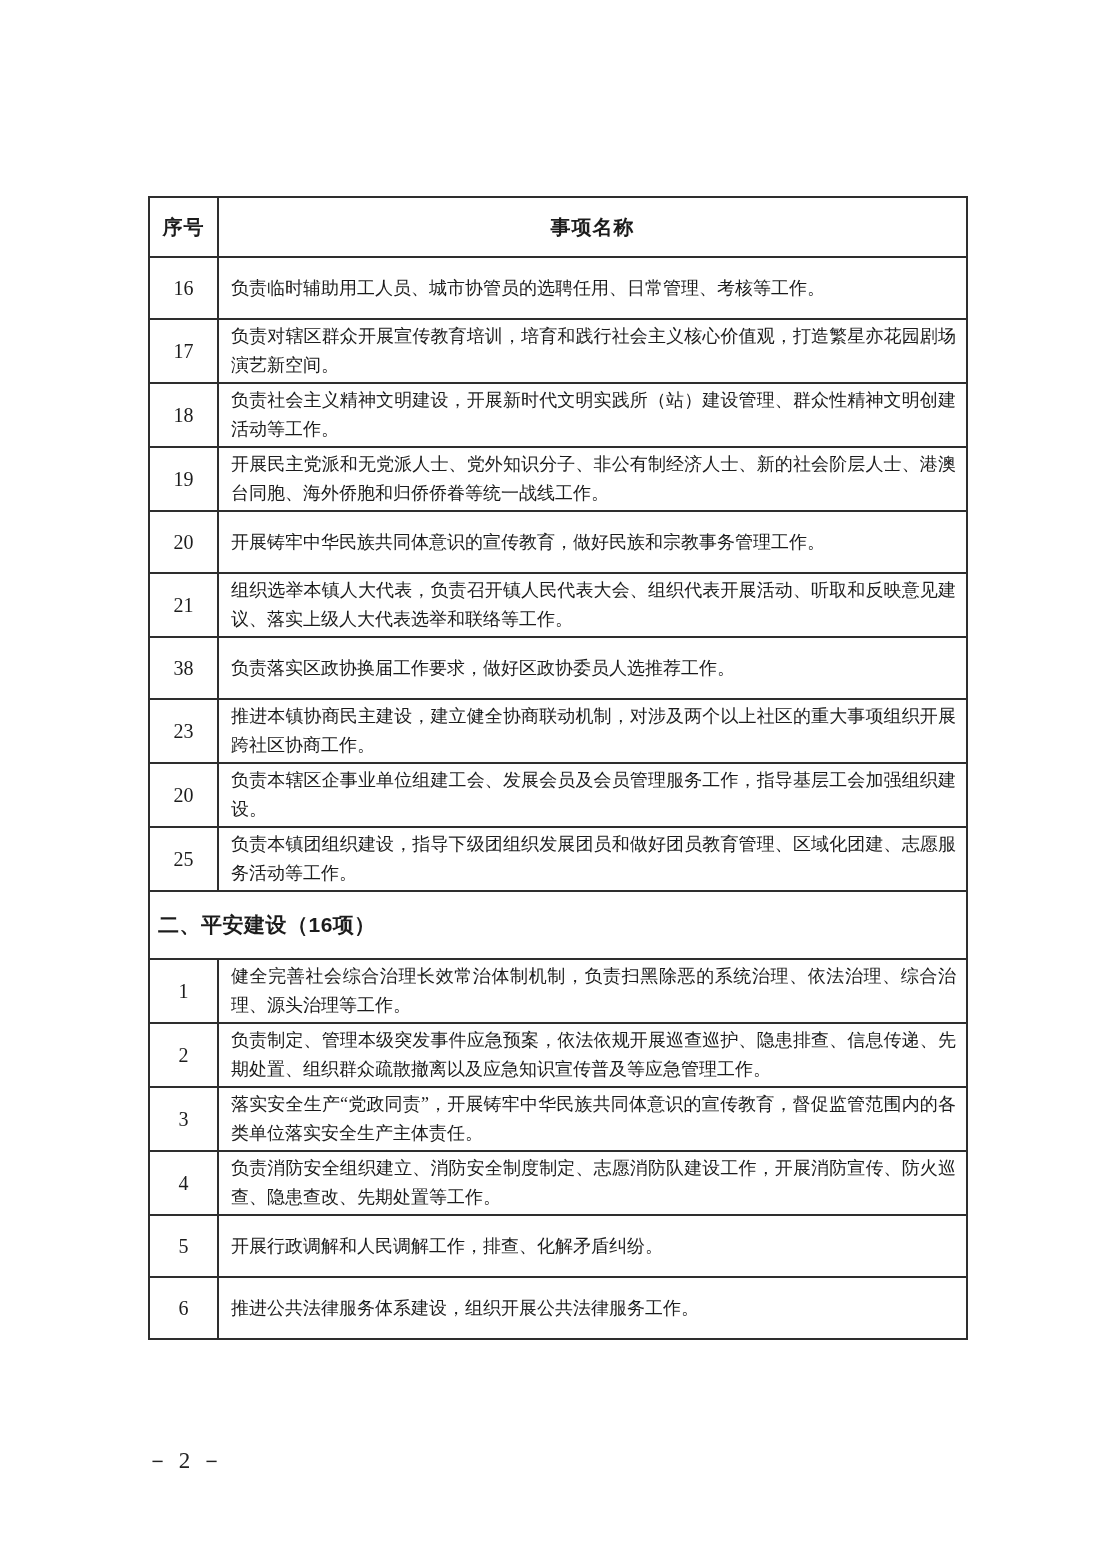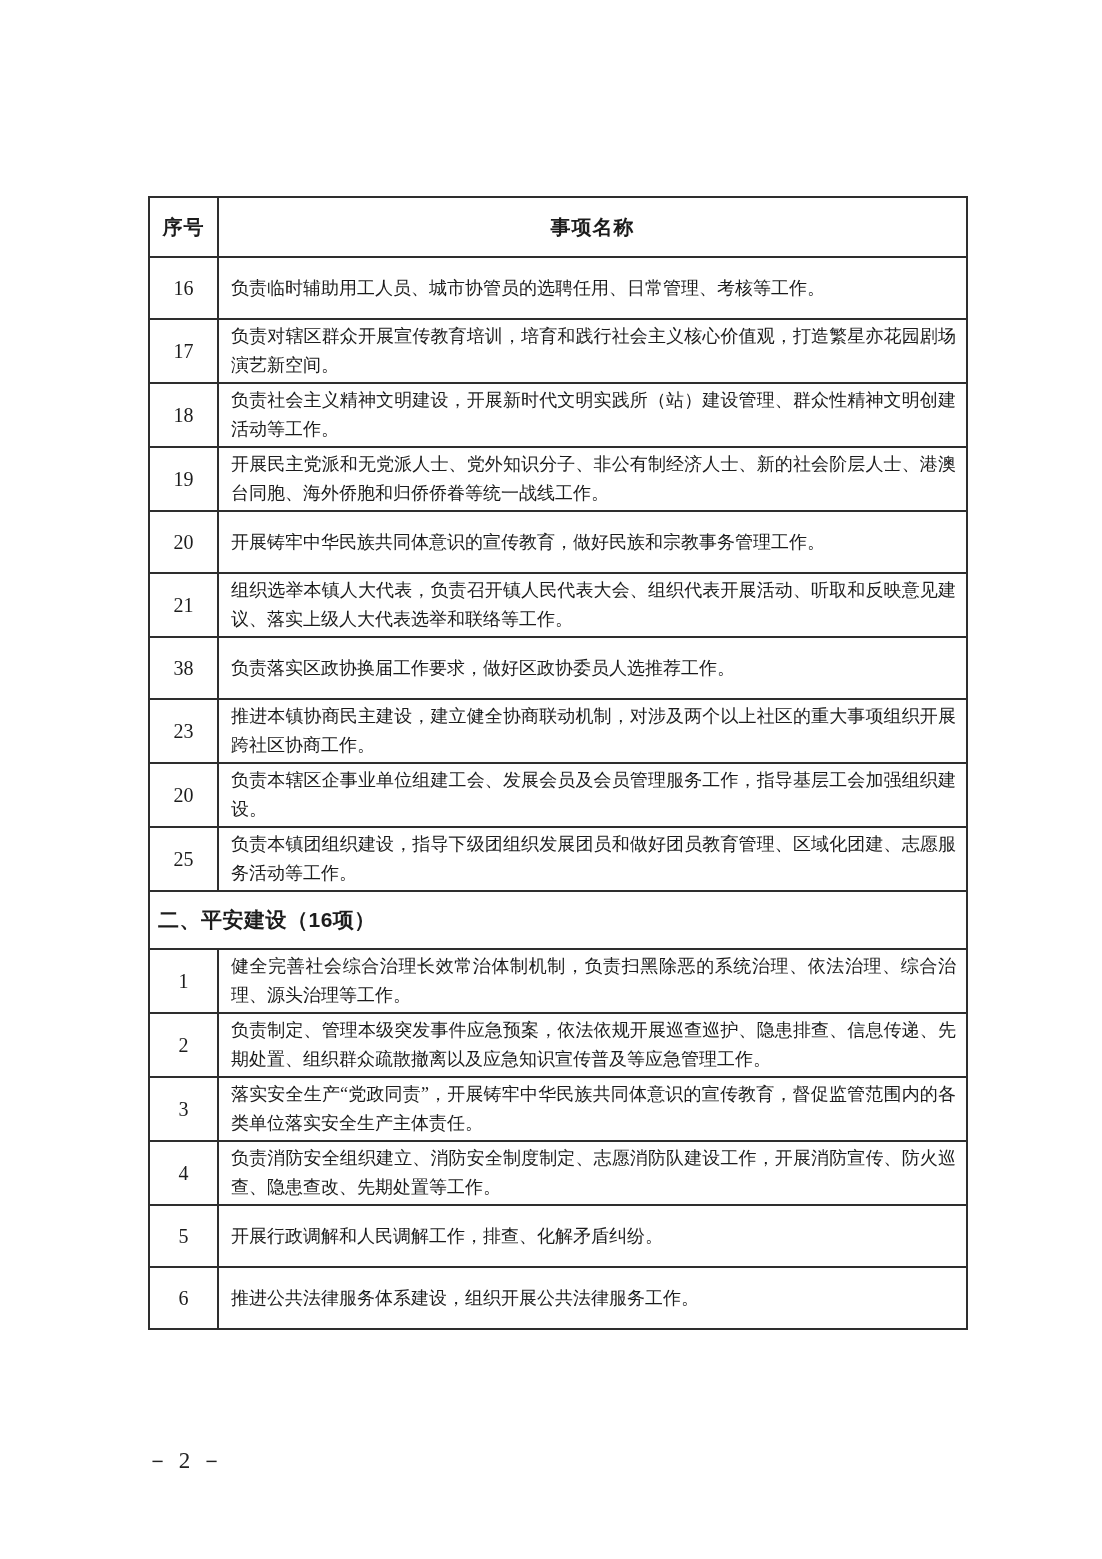--- a/index.html
+++ b/index.html
@@ -52,21 +52,21 @@
     font-family: "Liberation Serif", "DejaVu Serif", serif;
   }
   td.txt {
     font-size: 18px;
     line-height: 29px;
     padding: 2px 10px 2px 12px;
     text-align: justify;
     text-justify: inter-ideograph;
   }
 
-  tr.section-row { height: 58px; }
+  tr.section-row { height: 68px; }
   td.section {
     font-weight: bold;
     font-size: 21px;
     padding-left: 8px;
     letter-spacing: 0.5px;
     font-family: "Liberation Sans", "DejaVu Sans", sans-serif;
   }
 
   .footer {
     position: absolute;

